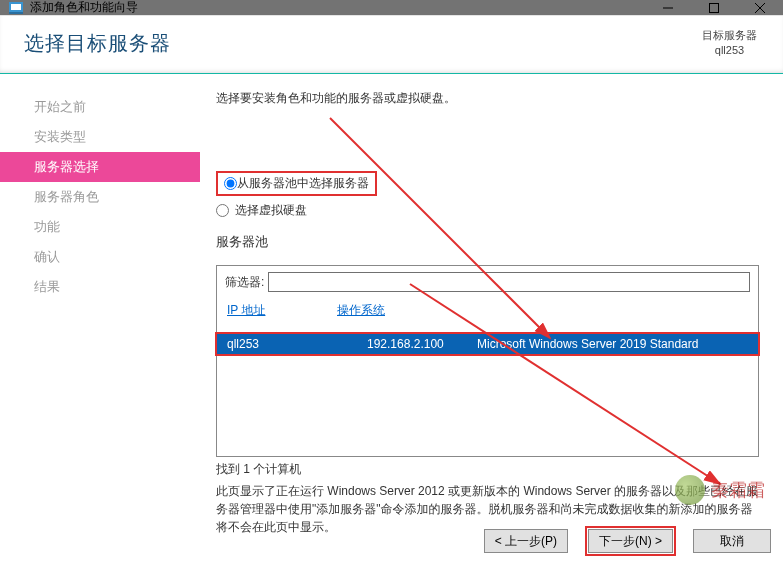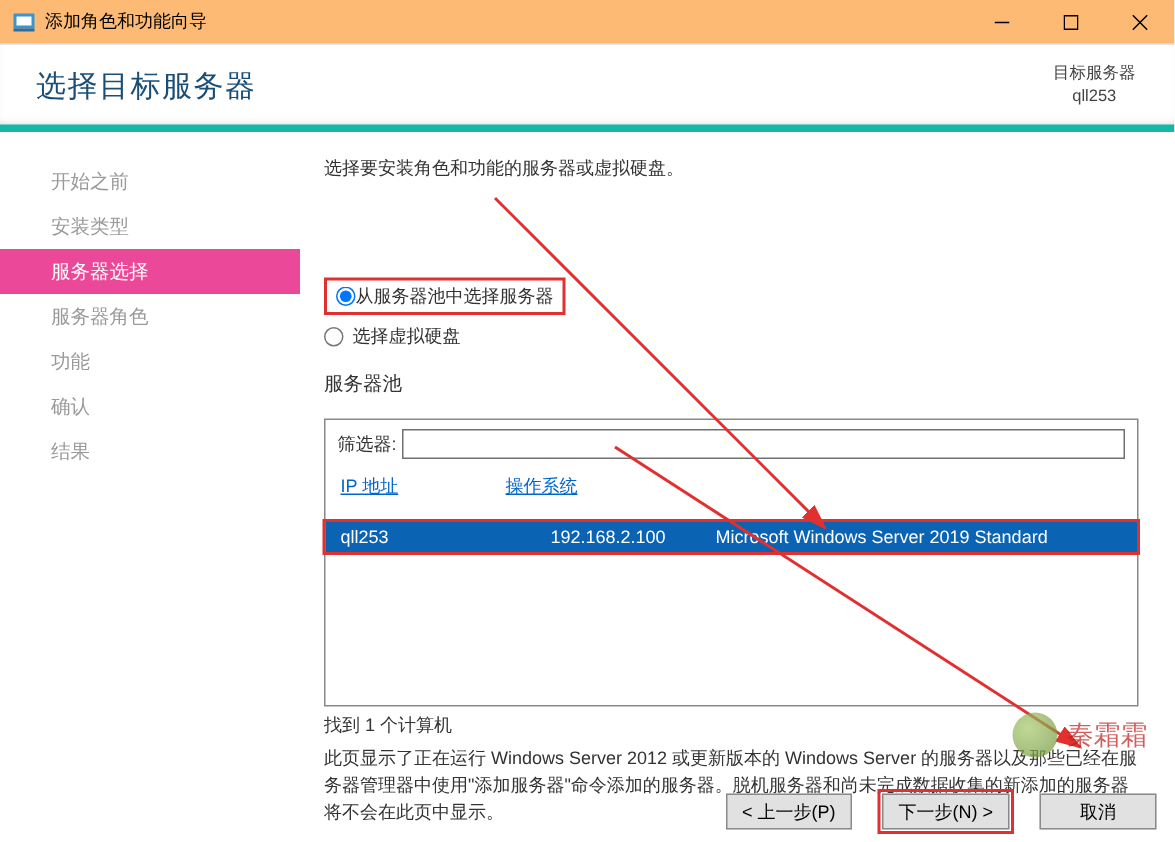--- a/index.html
+++ b/index.html
@@ -1,25 +1,25 @@
 <!DOCTYPE html>
 <html><head>
 <meta charset="utf-8">
 <style>
   * { box-sizing: border-box; margin: 0; padding: 0; font-family: "Microsoft YaHei", "Segoe UI", sans-serif; }
   body { background: #fff; width: 783px; height: 561px; overflow: hidden; position: relative; }
 
-  .titlebar { height: 30px; display: flex; align-items: center; padding: 0 0 0 8px; background: #fdba74; border-bottom: 1px solid #e5e5e5; }
+  .titlebar { height: 16px; display: flex; align-items: center; padding: 0 0 0 8px; background: #737373; border-bottom: 1px solid #e5e5e5; }
   .titlebar .app-icon { width: 16px; height: 16px; margin-right: 6px; }
   .titlebar .title { font-size: 12px; color: #000; flex: 0 0 auto; }
   .titlebar .spacer { flex: 1; }
   .winbtn { width: 46px; height: 30px; display: flex; align-items: center; justify-content: center; }
   .winbtn svg { display: block; }
 
-  .header-strip { height: 58px; position: relative; padding: 14px 24px 0 24px; background: #fff; border-bottom: 5px solid #14b8a6; box-shadow: inset 0 -3px 6px -4px rgba(0,0,0,0.25); }
+  .header-strip { height: 58px; position: relative; padding: 14px 24px 0 24px; background: #fff; border-bottom: 1px solid #14b8a6; box-shadow: inset 0 -3px 6px -4px rgba(0,0,0,0.25); }
   .page-title { font-size: 20px; color: #1a4e77; font-weight: 400; letter-spacing: 1px; }
   .dest-box { position: absolute; right: 26px; top: 12px; text-align: center; font-size: 11px; color: #444; line-height: 1.4; }
 
   .body-area { display: flex; height: 430px; }
   .sidebar { width: 200px; padding: 18px 0 0 0; }
   .sidebar-item { font-size: 13px; color: #9a9a9a; padding: 6px 0 6px 34px; cursor: default; }
   .sidebar-item.active { background: #ec4899; color: #fff; }
 
   .main { flex: 1; padding: 16px 24px 0 16px; font-size: 12px; color: #333; position: relative; }
   .intro { margin-bottom: 23px; }

